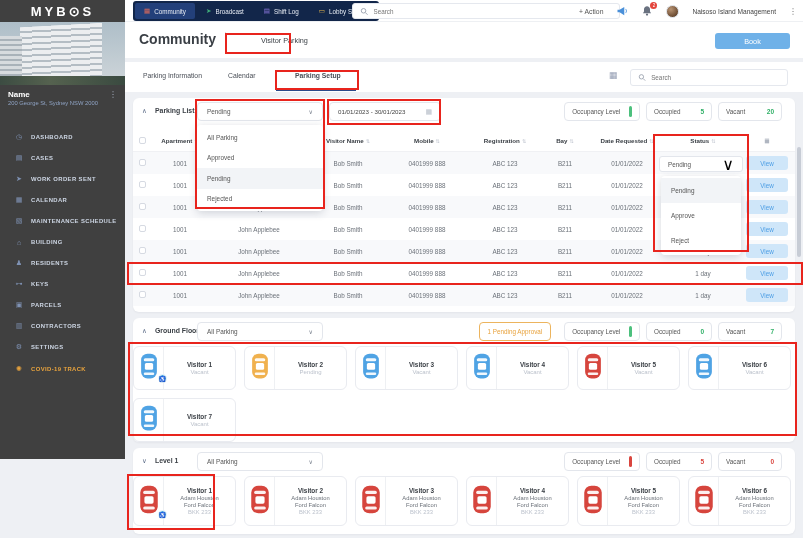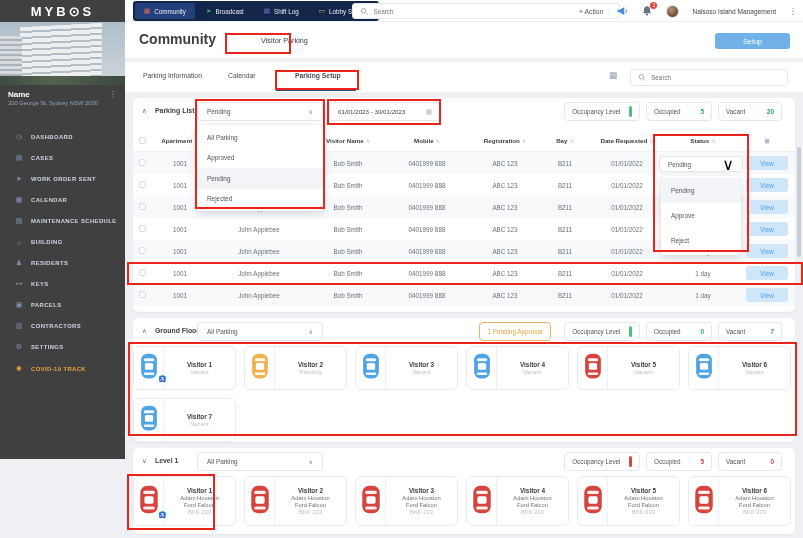--- a/index.html
+++ b/index.html
@@ -247,21 +247,21 @@
       <span class="kebab">⋮</span>
     </div>
   </header>
 
   <div class="main">
 
     <div class="page-head">
       <div class="page-title">Community</div>
       <div class="head-div"></div>
       <div class="crumb">Visitor Parking</div>
-      <button class="book-btn">Setup</button>
+      <button class="book-btn">Book</button>
     </div>
 
     <div class="tabrow">
       <span class="ptab" style="left:18px">Parking Information</span>
       <span class="ptab" style="left:103px">Calendar</span>
       <span class="ptab" style="left:170px;font-weight:bold">Parking Setup</span>
       <div class="ptab-underline"></div>
       <span class="grid-icon">▦</span>
       <div class="tab-search">
         <svg width="9" height="9" viewBox="0 0 12 12">

